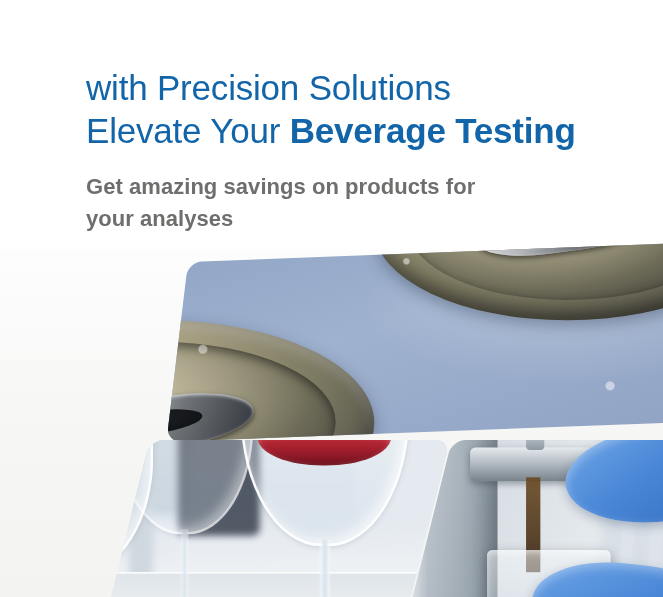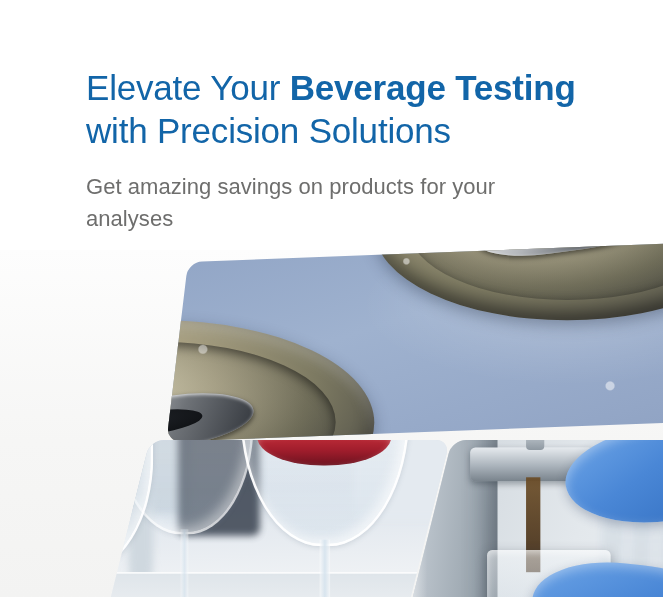--- a/index.html
+++ b/index.html
@@ -46,21 +46,21 @@
     letter-spacing: -0.2px;
     white-space: nowrap;
   }
   .headline .strong { font-weight: 700; }
 
   .subhead {
     margin-top: 19px;
     font-size: 22px;
     line-height: 32px;
     color: #6e6e6d;
-    font-weight: 400;
+    font-weight: 700;
     letter-spacing: 0.05px;
     max-width: 430px;
   }
 
   
   .panel {
     position: absolute;
     overflow: hidden;
     border-radius: 14px;
   }
@@ -310,24 +310,24 @@
 </style>
 </head>
 <body>
 
 <div class="banner">
 
   <div class="collage-bg"></div>
 
   <div class="text-block">
     <div class="headline">
+      <span>with Precision Solutions</span>
+    </div>
+    <div class="headline">
       <span>Elevate Your </span><span class="strong">Beverage Testing</span>
-    </div>
-    <div class="headline">
-      <span>with Precision Solutions</span>
     </div>
     <div class="subhead">Get amazing savings on products for your analyses</div>
   </div>
 
   <div class="panel panel-cans">
     <div class="photo ph-cans">
 
       <div class="can can-2">
           <div class="tab"></div>
         </div>

